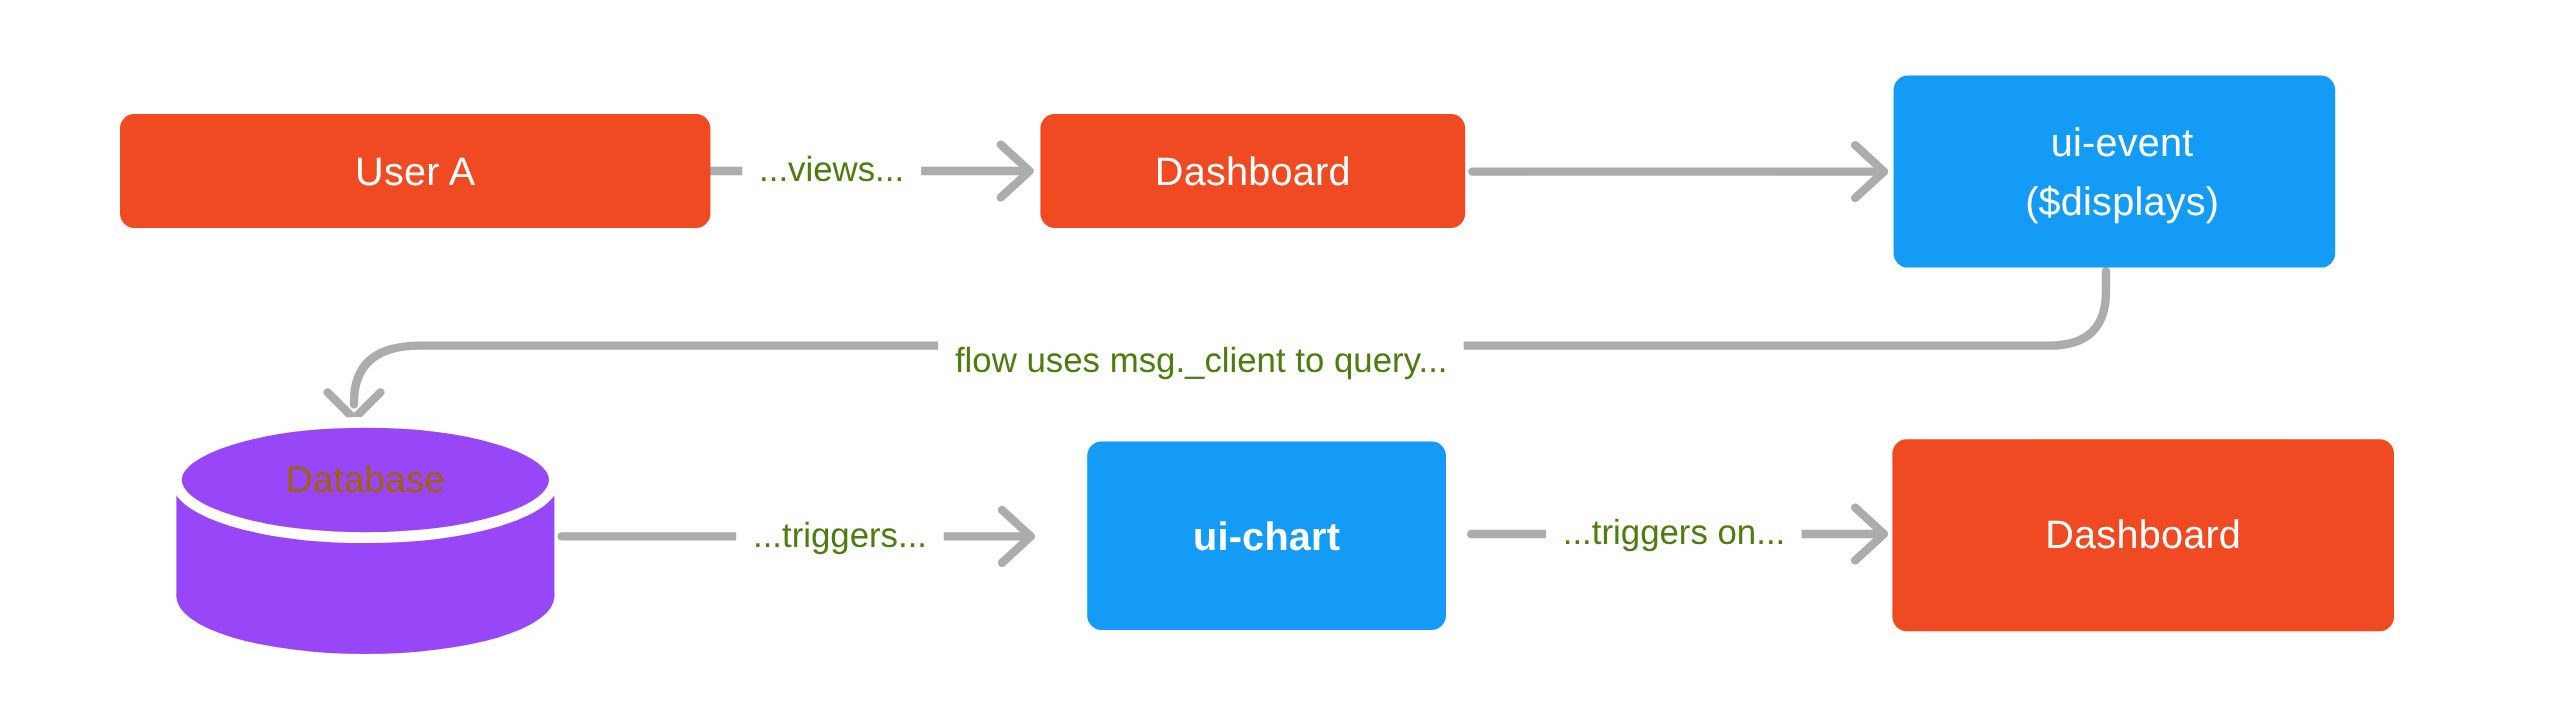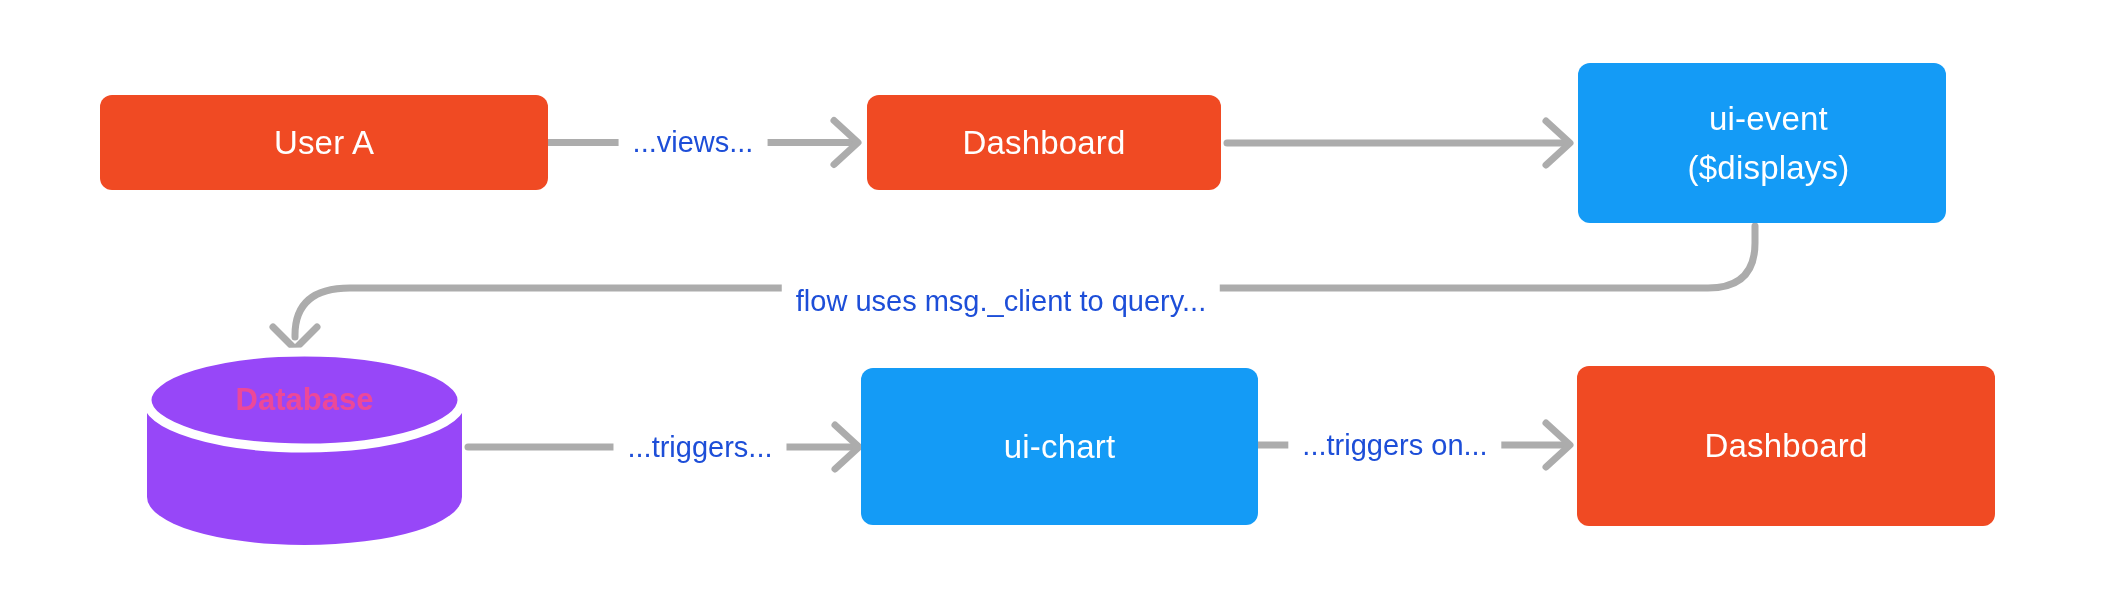--- a/index.html
+++ b/index.html
@@ -32,38 +32,37 @@
     line-height: 1.5;
     text-align: center;
     letter-spacing: 0.2px;
   }
   .node.orange { background: #F04A23; }
   .node.blue   { background: #149BF6; }
   .edge-label {
     position: absolute;
     transform: translate(-50%, -50%);
     background: #ffffff;
-    color: #1d4ed8;
+    color: #4d7c0f;
     font-size: 29px;
     padding: 2px 14px;
     white-space: nowrap;
     line-height: 1.2;
   }
   .cyl-label {
     position: absolute;
     left: 147px;
     top: 368px;
     width: 315px;
     height: 64px;
     display: flex;
     align-items: center;
     justify-content: center;
-    color: #ec4899;
+    color: #a16207;
     font-size: 31px;
-    font-weight: bold;
   }
 </style>
 </head>
 <body>
 
 <div class="canvas">
 
   <svg class="edges-svg" viewBox="0 0 2126 603" fill="none" stroke="#ACACAC" stroke-width="7" stroke-linecap="round" stroke-linejoin="round">
 
     <g>
@@ -91,34 +90,34 @@
       <path d="M 1546 423 L 1570 445 L 1546 467"></path>
     </g>
 
     <g stroke="none">
       <ellipse cx="304.5" cy="497" rx="157.5" ry="48" fill="#9747F8"></ellipse>
       <rect x="147" y="400" width="315" height="97" fill="#9747F8"></rect>
       <ellipse cx="304.5" cy="400" rx="157.5" ry="48" fill="#9747F8" stroke="#ffffff" stroke-width="9"></ellipse>
     </g>
   </svg>
 
-  <div class="node orange" style="left:100px; top:95px; width:448px; height:95px;">
+  <div class="node orange" style="left:100px; top:95px; width:492px; height:95px;">
     <span>User A</span>
   </div>
 
   <div class="node orange" style="left:867px; top:95px; width:354px; height:95px;">
     <span>Dashboard</span>
   </div>
 
   <div class="node blue" style="left:1578px; top:63px; width:355px; height:160px;padding-left:13px;">
     <span>ui-event</span>
     <span>($displays)</span>
   </div>
 
-  <div class="node blue" style="left:861px; top:368px; width:397px; height:157px;">
+  <div class="node blue" style="left:906px; top:368px; width:299px; height:157px;font-weight:bold;">
     <span>ui-chart</span>
   </div>
 
   <div class="node orange" style="left:1577px; top:366px; width:418px; height:160px;">
     <span>Dashboard</span>
   </div>
 
   <div class="cyl-label">
     <span>Database</span>
   </div>

